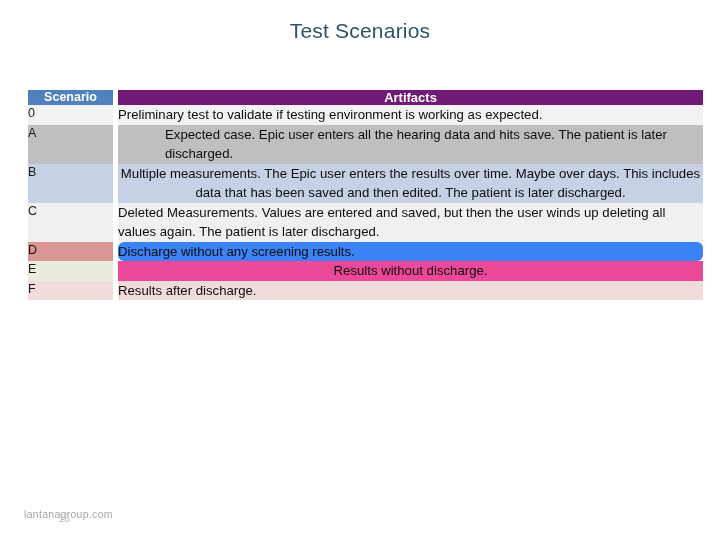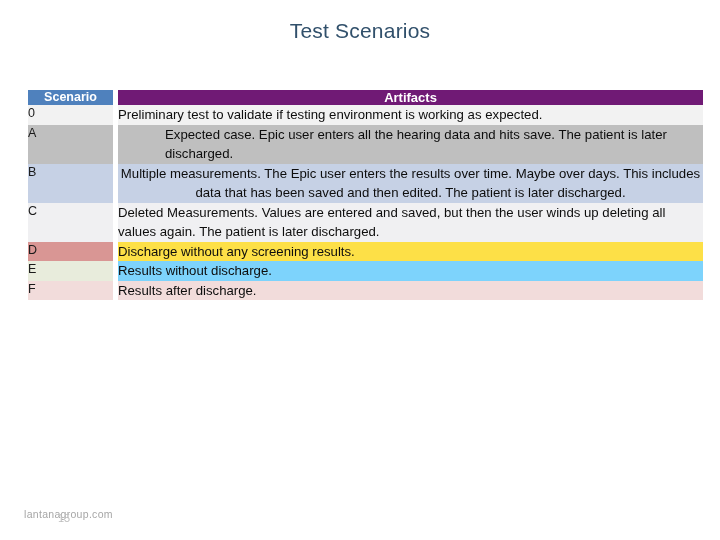--- a/index.html
+++ b/index.html
@@ -145,26 +145,26 @@
           <td class="cell-artifacts" style="background: rgb(198, 209, 229); text-align: center;">Multiple measurements. The Epic user enters the results over time. Maybe over days. This includes data that has been saved and then edited. The patient is later discharged.</td>
         </tr>
         <tr>
           <td class="cell-scenario" style="background: rgb(240, 240, 242);">C</td>
           <td class="cell-gap"></td>
           <td class="cell-artifacts" style="background: rgb(240, 240, 242);">Deleted Measurements. Values are entered and saved, but then the user winds up deleting all values again. The patient is later discharged.</td>
         </tr>
         <tr>
           <td class="cell-scenario" style="background: rgb(217, 150, 148);">D</td>
           <td class="cell-gap"></td>
-          <td class="cell-artifacts" style="background: #fde047;">Discharge without any screening results.</td>
+          <td class="cell-artifacts" style="background: #3b82f6; border-radius: 6px;">Discharge without any screening results.</td>
         </tr>
         <tr>
           <td class="cell-scenario" style="background: rgb(232, 236, 220);">E</td>
           <td class="cell-gap"></td>
-          <td class="cell-artifacts" style="background: #7dd3fc;">Results without discharge.</td>
+          <td class="cell-artifacts" style="background: #ec4899; text-align: center;">Results without discharge.</td>
         </tr>
         <tr>
           <td class="cell-scenario" style="background: rgb(242, 220, 219);">F</td>
           <td class="cell-gap"></td>
           <td class="cell-artifacts" style="background: rgb(242, 220, 219); margin-left: 20px;">Results after discharge.</td>
         </tr>
       </tbody>
   </table>
 
   <div id="footer-url">lantanagroup.com</div>

